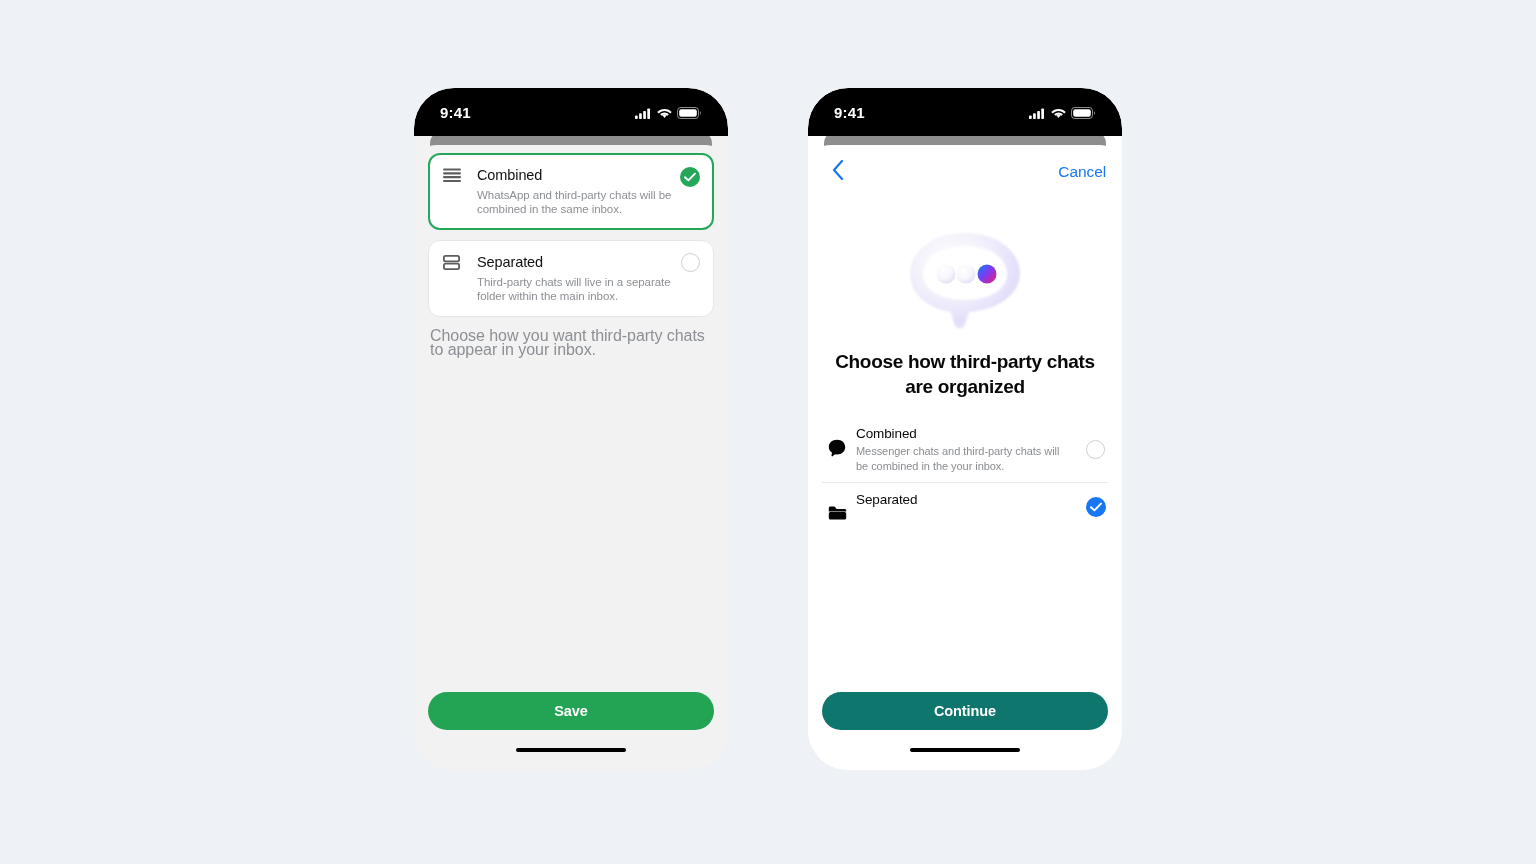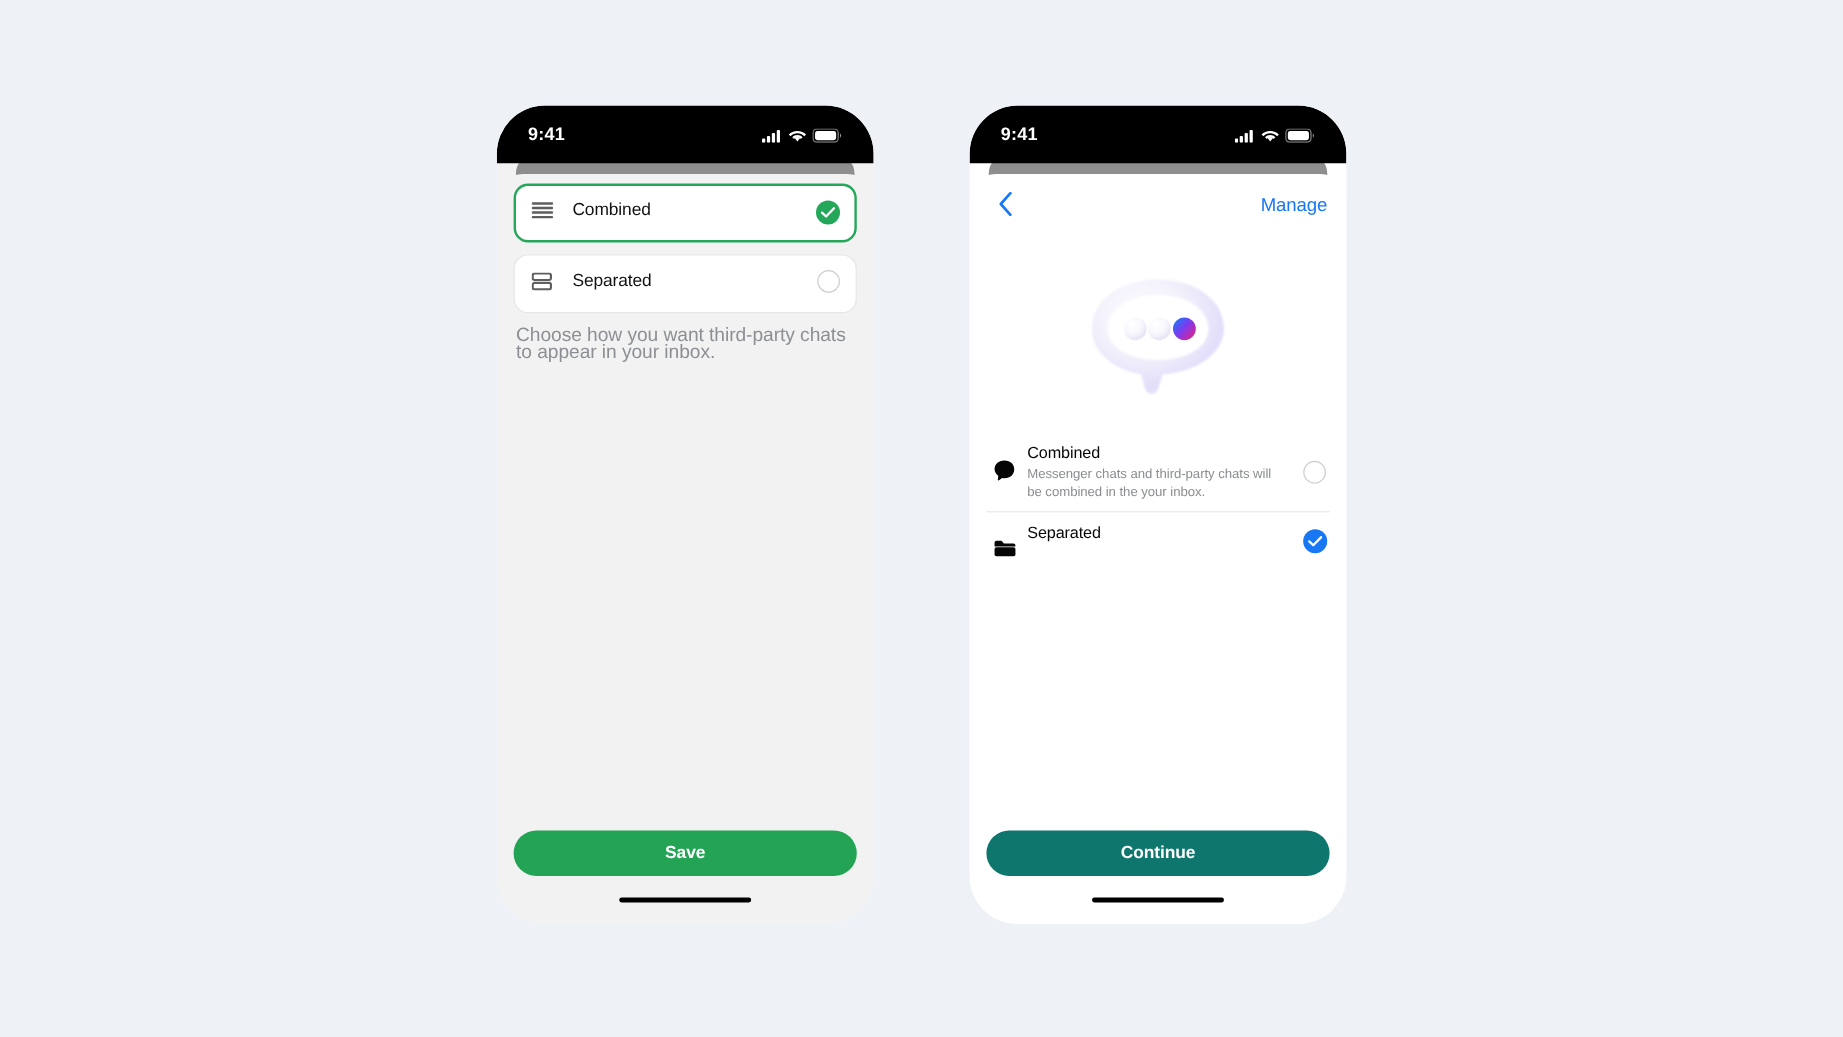--- a/index.html
+++ b/index.html
@@ -238,39 +238,41 @@
           <div class="opt-ico">
             <svg width="18" height="14" viewBox="0 0 18 14">
               <rect x="0" y="0.5" width="18" height="2.1" rx="1.05" fill="#5e5e5e"></rect>
               <rect x="0" y="4.3" width="18" height="2.1" rx="1.05" fill="#5e5e5e"></rect>
               <rect x="0" y="8.1" width="18" height="2.1" rx="1.05" fill="#5e5e5e"></rect>
               <rect x="0" y="11.9" width="18" height="2.1" rx="1.05" fill="#5e5e5e"></rect>
             </svg>
           </div>
           <div class="opt-body">
             <div class="opt-title">Combined</div>
+            <div class="opt-desc">WhatsApp and third-party chats will be combined in the same inbox.</div>
           </div>
           <div class="radio-slot">
             <div class="check-green">
               <svg width="12" height="10" viewBox="0 0 12 10">
                 <path d="M1 5.2 L4.4 8.4 L11 1.6" fill="none" stroke="#fff" stroke-width="1.9" stroke-linecap="round" stroke-linejoin="round"></path>
               </svg>
             </div>
           </div>
         </div>
 
         <div class="opt-card">
           <div class="opt-ico">
             <svg width="17" height="15" viewBox="0 0 17 15">
               <rect x="0.9" y="0.9" width="15.2" height="5.4" rx="1.6" fill="none" stroke="#5e5e5e" stroke-width="1.8"></rect>
               <rect x="0.9" y="8.7" width="15.2" height="5.4" rx="1.6" fill="none" stroke="#5e5e5e" stroke-width="1.8"></rect>
             </svg>
           </div>
           <div class="opt-body">
             <div class="opt-title">Separated</div>
+            <div class="opt-desc">Third-party chats will live in a separate folder within the main inbox.</div>
           </div>
           <div class="radio-slot">
             <div class="radio-empty"></div>
           </div>
         </div>
 
       </div>
 
       <div class="helper">Choose how you want third-party chats to appear in your inbox.</div>
 
@@ -322,21 +324,21 @@
     <div class="sheet">
 
       <div class="navbar">
         <div class="back-btn">
           <span>
             <svg width="12" height="20" viewBox="0 0 12 20">
               <path d="M10 1 L2 10 L10 19" fill="none" stroke="#1877f2" stroke-width="2.2" stroke-linecap="round" stroke-linejoin="round"></path>
             </svg>
           </span>
         </div>
-        <div class="cancel-btn">Manage</div>
+        <div class="cancel-btn">Cancel</div>
       </div>
 
       <div class="hero">
         <span>
           <svg width="140" height="120" viewBox="0 0 140 120">
             <defs>
               <radialGradient id="bubGlow" cx="38%" cy="32%" r="78%">
                 <stop offset="0%" stop-color="#ffffff"></stop>
                 <stop offset="46%" stop-color="#f2f0fb"></stop>
                 <stop offset="78%" stop-color="#e2defa"></stop>
@@ -373,20 +375,21 @@
                        C 112 39, 95 27, 70 27 Z" fill="#ffffff"></path>
             </g>
 
             <circle cx="51" cy="55" r="9.5" fill="url(#paleDot)"></circle>
             <circle cx="71" cy="55" r="9.5" fill="url(#paleDot)"></circle>
             <circle cx="92" cy="55" r="9.5" fill="url(#dotGrad)"></circle>
           </svg>
         </span>
       </div>
 
+      <div class="hero-title">Choose how third-party chats are organized</div>
 
       <div class="r-list">
 
         <div class="r-row">
           <div class="r-ico">
             <svg width="18" height="18" viewBox="0 0 18 18">
               <path d="M9 0.8 C4 0.8 0.8 4 0.8 7.9 C0.8 10.2 2 12.2 3.9 13.5
                        L3.5 16.6 C3.4 17.3 4 17.6 4.5 17.2 L7.1 15.3
                        C7.7 15.4 8.3 15.5 9 15.5 C14 15.5 17.2 12.2 17.2 8
                        C17.2 4 14 0.8 9 0.8 Z" fill="#050505"></path>

